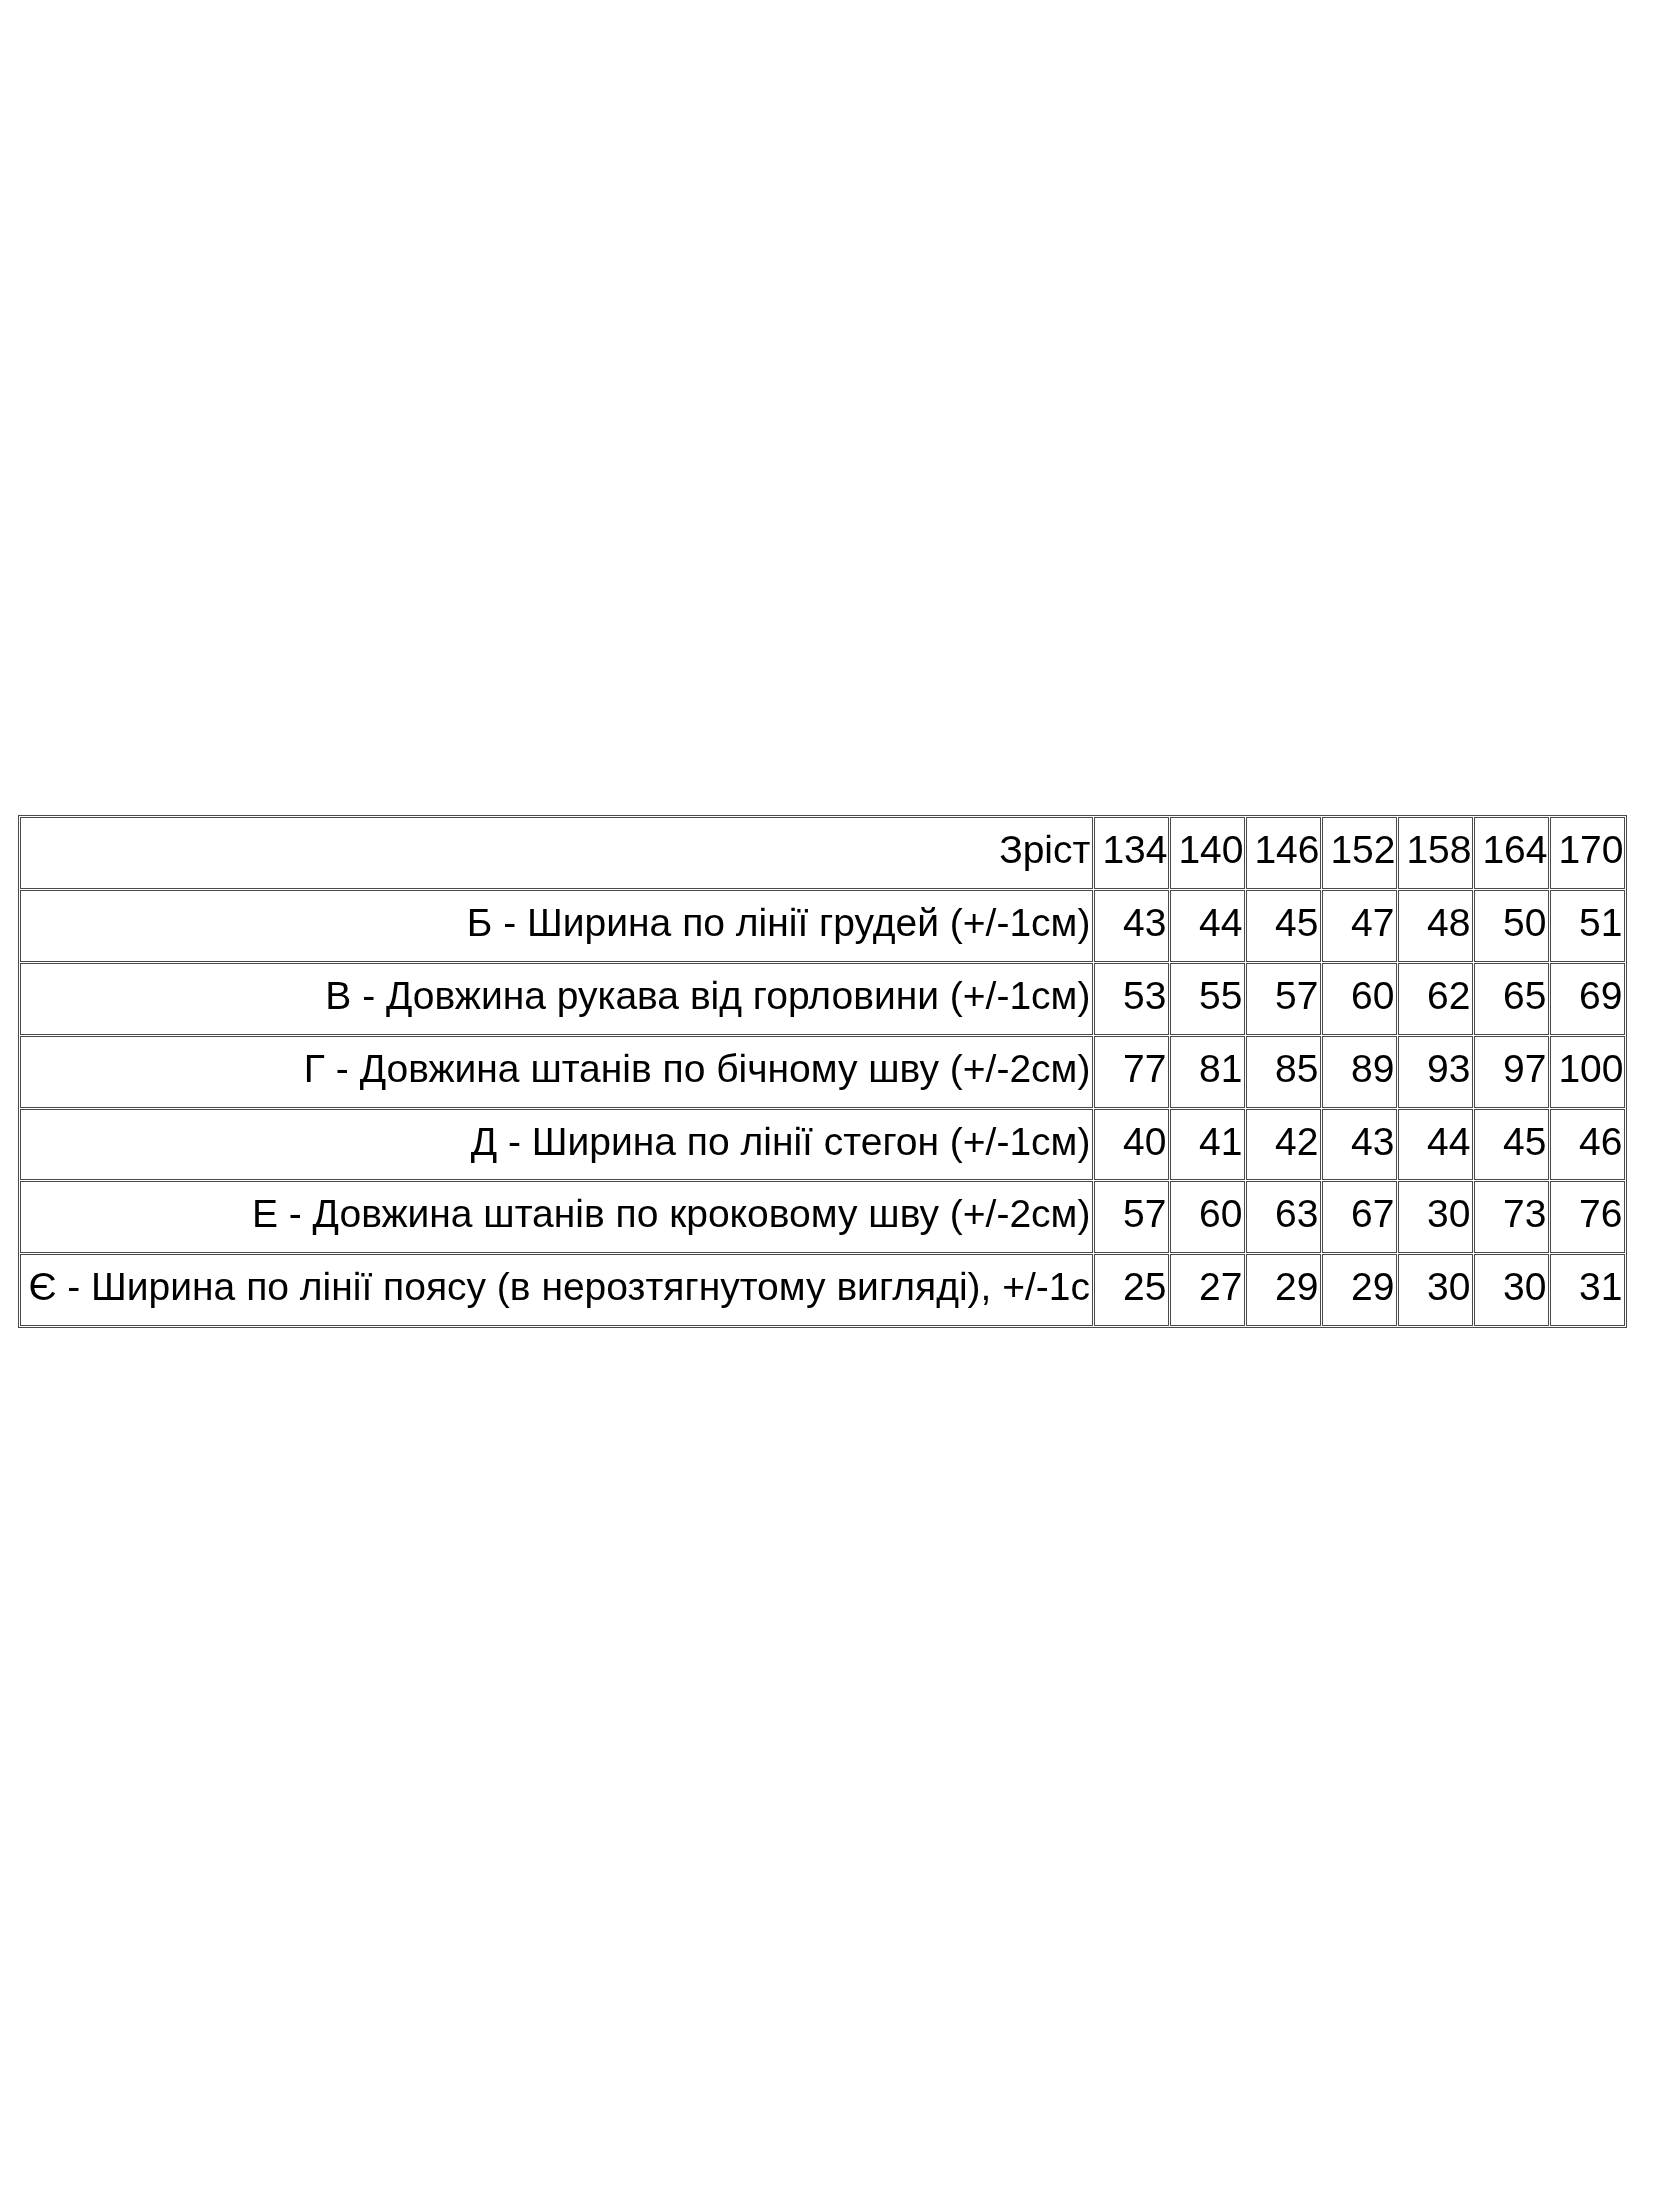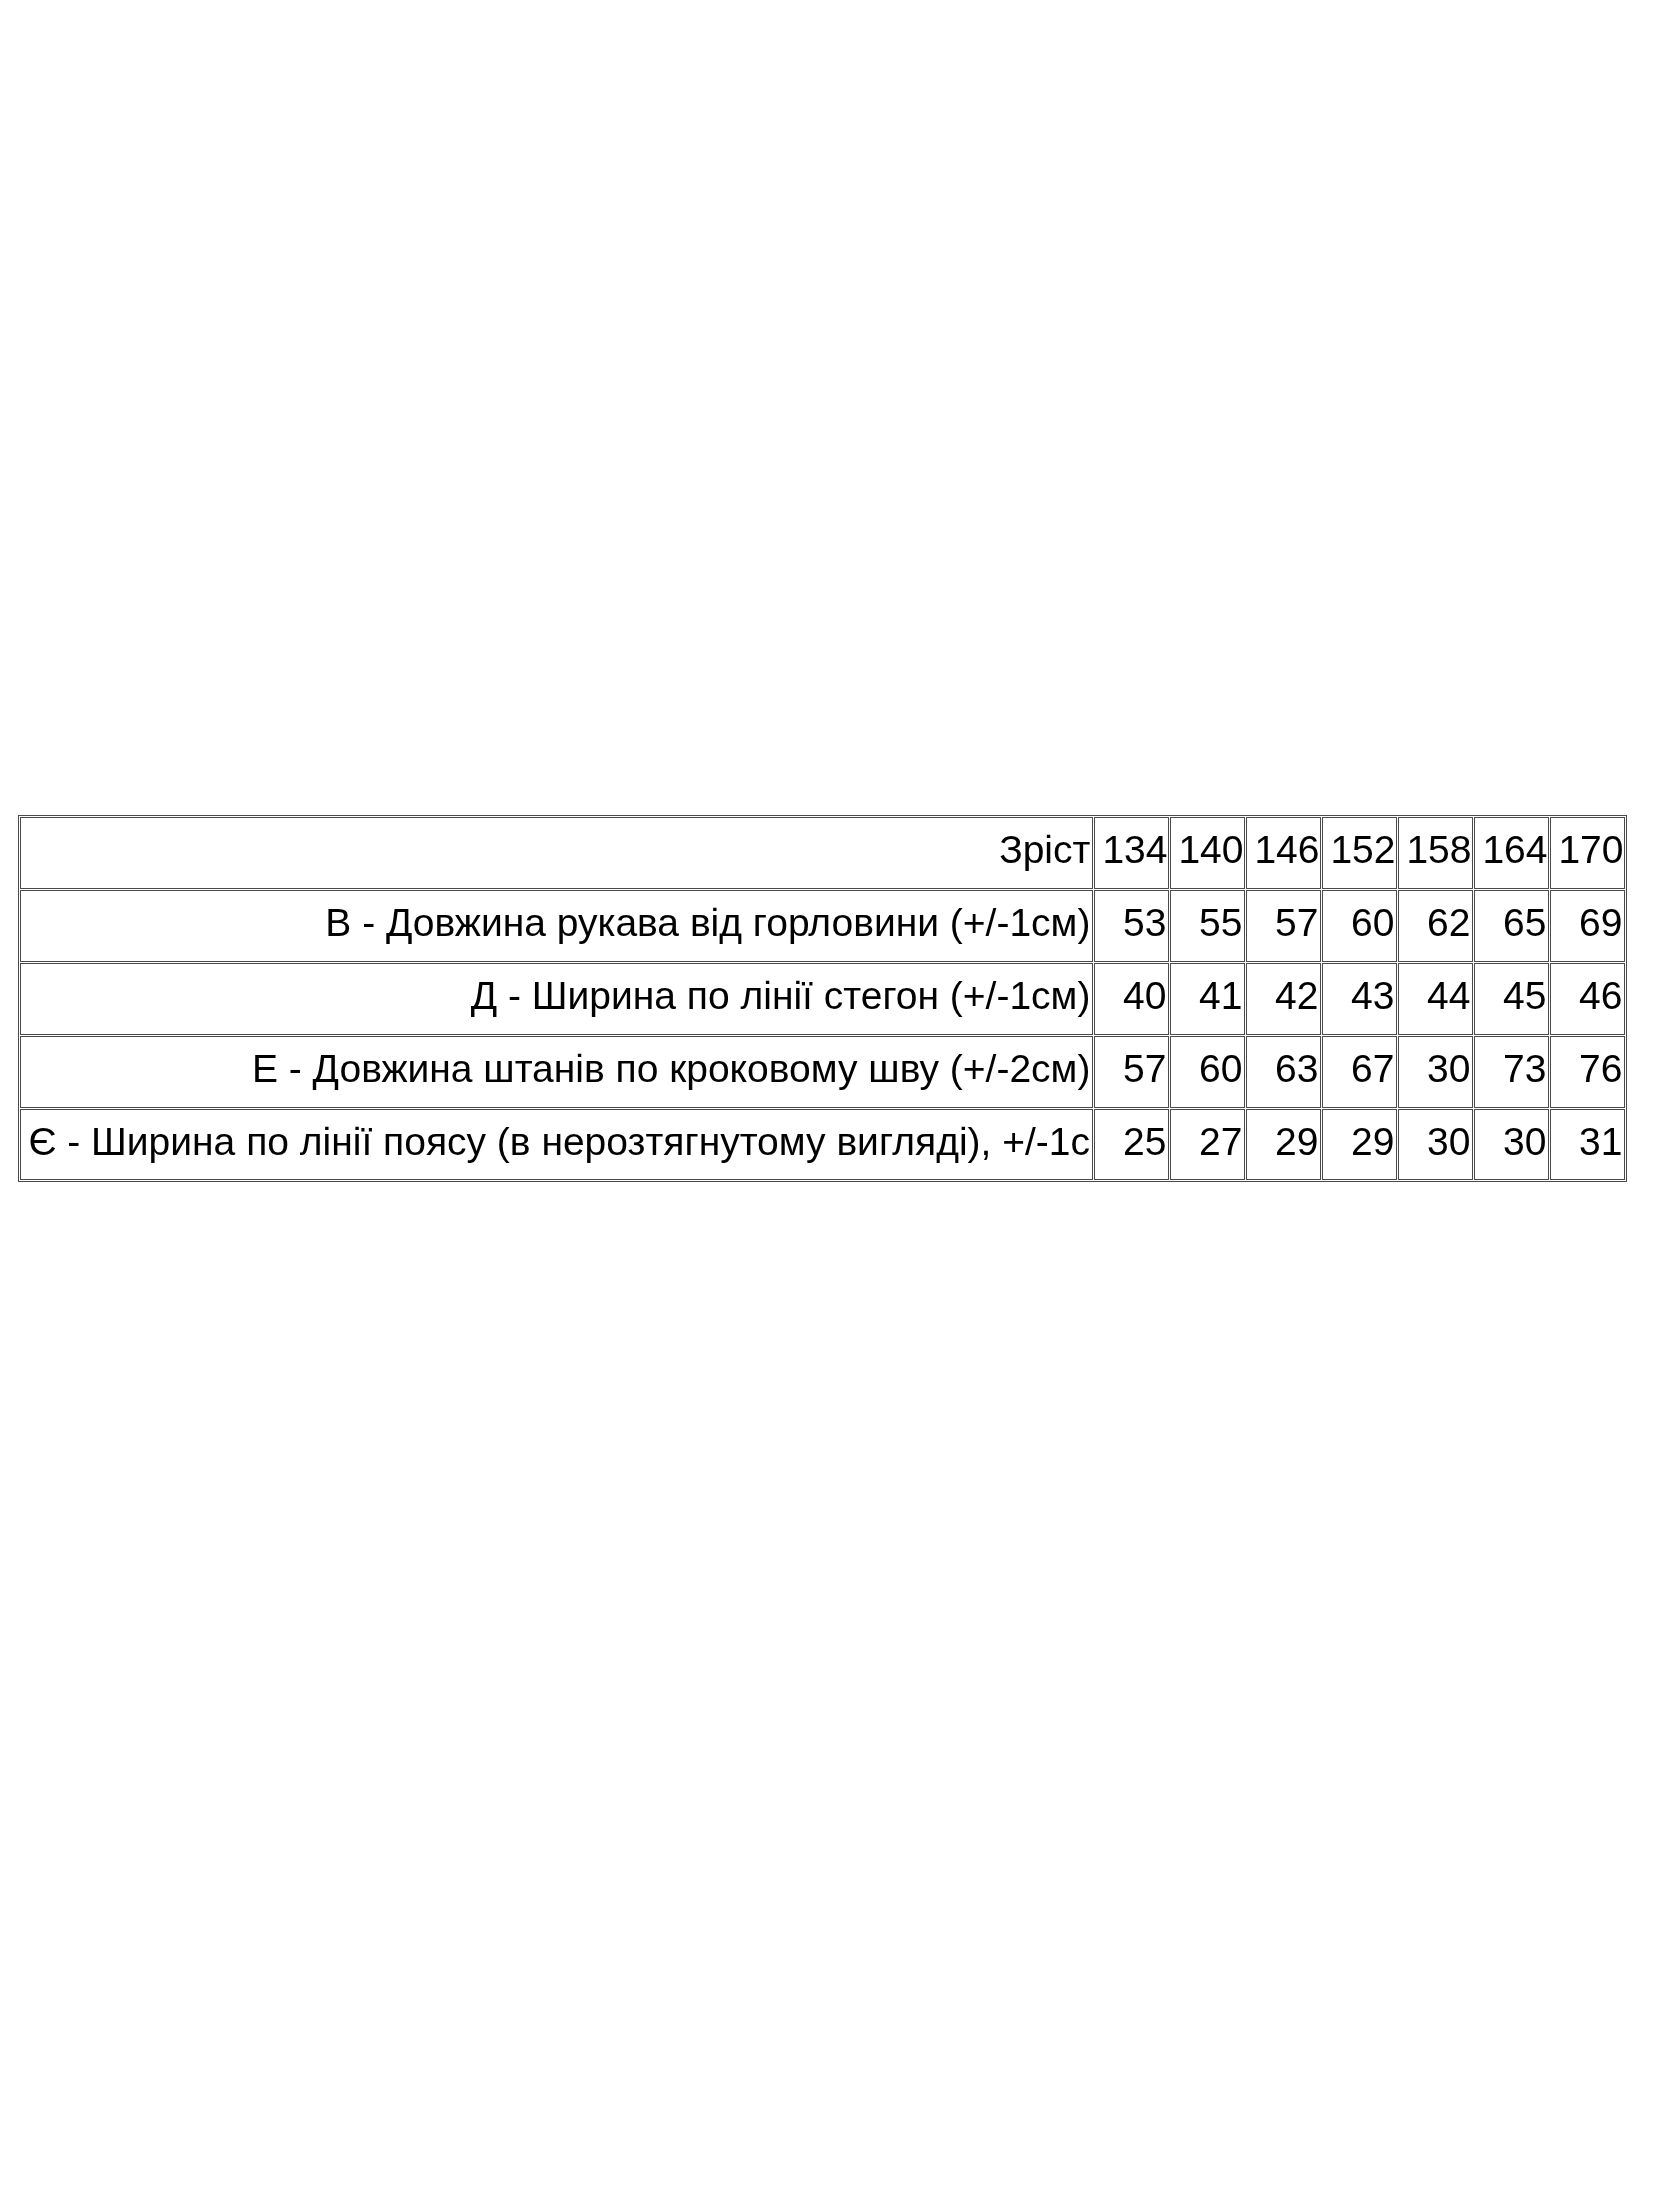--- a/index.html
+++ b/index.html
@@ -70,28 +70,48 @@
           <td class="label-cell">Зріст</td>
           <td class="value-cell">134</td>
           <td class="value-cell">140</td>
           <td class="value-cell">146</td>
           <td class="value-cell">152</td>
           <td class="value-cell">158</td>
           <td class="value-cell">164</td>
           <td class="value-cell">170</td>
         </tr>
         <tr>
+          <td class="label-cell">Б - Ширина по лінії грудей (+/-1см)</td>
+          <td class="value-cell">43</td>
+          <td class="value-cell">44</td>
+          <td class="value-cell">45</td>
+          <td class="value-cell">47</td>
+          <td class="value-cell">48</td>
+          <td class="value-cell">50</td>
+          <td class="value-cell">51</td>
+        </tr>
+        <tr>
           <td class="label-cell">В - Довжина рукава від горловини (+/-1см)</td>
           <td class="value-cell">53</td>
           <td class="value-cell">55</td>
           <td class="value-cell">57</td>
           <td class="value-cell">60</td>
           <td class="value-cell">62</td>
           <td class="value-cell">65</td>
           <td class="value-cell">69</td>
+        </tr>
+        <tr>
+          <td class="label-cell">Г - Довжина штанів по бічному шву (+/-2см)</td>
+          <td class="value-cell">77</td>
+          <td class="value-cell">81</td>
+          <td class="value-cell">85</td>
+          <td class="value-cell">89</td>
+          <td class="value-cell">93</td>
+          <td class="value-cell">97</td>
+          <td class="value-cell">100</td>
         </tr>
         <tr>
           <td class="label-cell">Д - Ширина по лінії стегон (+/-1см)</td>
           <td class="value-cell">40</td>
           <td class="value-cell">41</td>
           <td class="value-cell">42</td>
           <td class="value-cell">43</td>
           <td class="value-cell">44</td>
           <td class="value-cell">45</td>
           <td class="value-cell">46</td>

